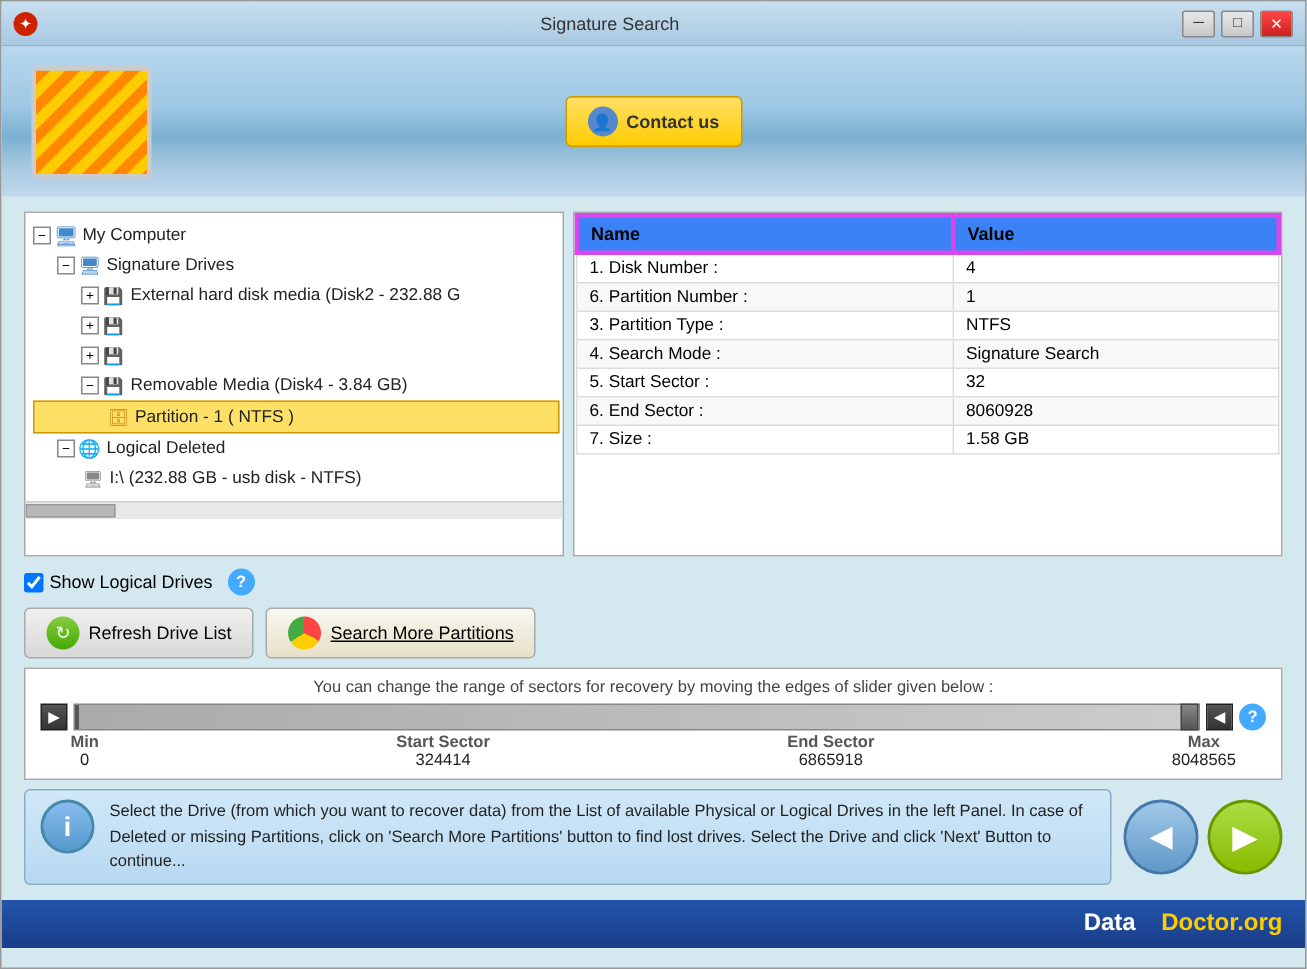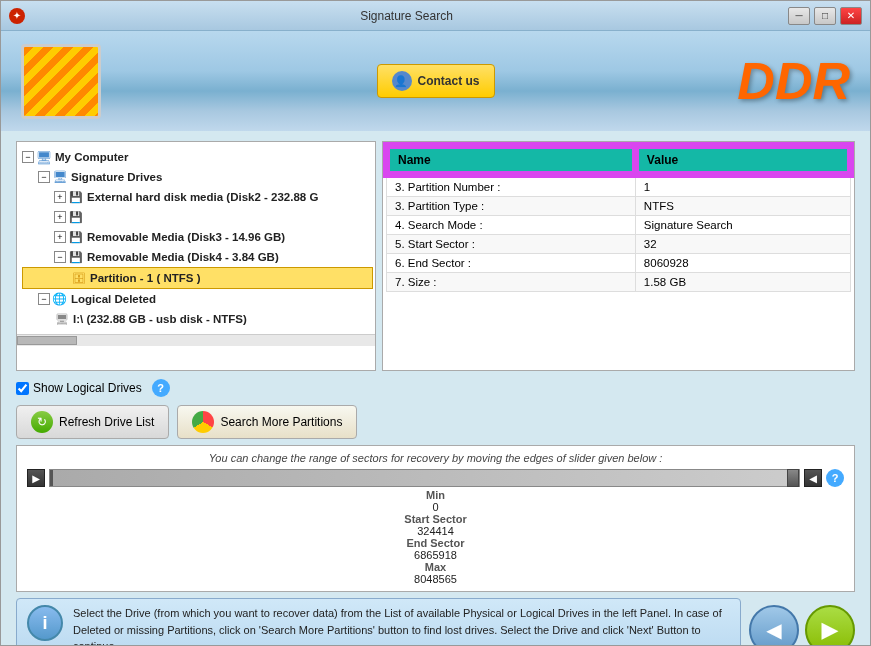--- a/index.html
+++ b/index.html
@@ -157,21 +157,21 @@
       width: 16px; height: 16px;
       margin-right: 3px;
       flex-shrink: 0;
       display: inline-flex; align-items: center; justify-content: center;
     }
     .icon-computer { color: #4488cc; font-size: 13px; }
     .icon-folder { color: #4488cc; font-size: 12px; }
     .icon-drive { color: #888; font-size: 11px; }
     .icon-partition { color: #cc8800; font-size: 11px; }
     .icon-logical { color: #44aa44; font-size: 12px; }
-    .tree-label { font-size: 11.5px; color: #222; font-weight: bold; }
+    .tree-label { font-size: 11.5px; color: #222; }
 
     
     .tree-hscroll {
       height: 12px;
       background: #e8e8e8;
       border-top: 1px solid #ccc;
       display: flex;
     }
     .tree-hscroll-thumb {
       width: 60px;
@@ -185,22 +185,22 @@
       flex: 1;
       background: white;
       border: 1px solid #aaa;
       overflow: auto;
     }
     .props-table {
       width: 100%;
       border-collapse: collapse;
     }
     .props-table thead th {
-      background: #14b8a6;
-      border: 7px solid #d946ef;
+      background: #3b82f6;
+      border: 3px solid #d946ef;
       padding: 4px 8px;
       text-align: left;
       font-weight: bold;
       font-size: 12px;
     }
     .props-table tbody td {
       border: 1px solid #ddd;
       padding: 3px 8px;
       font-size: 11.5px;
     }
@@ -243,20 +243,21 @@
       border-radius: 4px;
       cursor: pointer;
       font-size: 12px;
       font-weight: 500;
     }
     .btn-refresh {
       background: linear-gradient(to bottom, #f0f0f0, #d8d8d8);
     }
     .btn-search-more {
       background: linear-gradient(to bottom, #f8f8f0, #e8e0c8);
+      text-decoration: underline;
     }
     .refresh-icon {
       width: 22px; height: 22px;
       border-radius: 50%;
       background: linear-gradient(to bottom, #88cc44, #44aa00);
       display: flex; align-items: center; justify-content: center;
       color: white;
       font-size: 12px;
     }
     .search-more-icon {
@@ -270,21 +271,20 @@
     .slider-section {
       background: white;
       border: 1px solid #aaa;
       padding: 6px 10px;
     }
     .slider-title {
       font-size: 11px;
       color: #444;
       margin-bottom: 5px;
       text-align: center;
-      font-style: italic;
     }
     .slider-row {
       display: flex;
       align-items: center;
       gap: 4px;
     }
     .slider-left-btn, .slider-right-btn {
       width: 18px; height: 18px;
       background: linear-gradient(to bottom, #555, #333);
       border: 1px solid #222;
@@ -318,21 +318,20 @@
       font-size: 11px;
       font-weight: bold;
       cursor: pointer;
     }
     .slider-labels {
       display: flex;
       padding: 0 20px;
       justify-content: space-between;
       font-size: 11px;
       margin-top: 2px;
-      flex-direction: column;
     }
     .slider-label-group { text-align: center; }
     .slider-label-title { color: #555; font-weight: bold; }
     .slider-label-value { color: #222; }
 
     
     .info-bar {
       background: linear-gradient(to bottom, #d0e8f8, #b8d8f0);
       border: 1px solid #88aacc;
       border-radius: 4px;
@@ -422,21 +421,20 @@
   </div>
 </div>
 
 <div class="header">
   <div class="header-logo"></div>
   <button class="contact-btn">
     <div class="contact-icon">👤</div>
     <span>Contact us</span>
   </button>
   <div class="header-brand">
-    <div class="ddr-text">DDR</div>
   </div>
 </div>
 
 <div class="main-content">
 
   <div class="panels-row">
 
     <div class="tree-panel">
       <div class="tree-content">
 
@@ -459,21 +457,20 @@
         </div>
 
         <div class="tree-item tree-indent-3">
           <span class="expand-icon">+</span>
           <span class="tree-icon icon-drive">💾</span>
         </div>
 
         <div class="tree-item tree-indent-3">
           <span class="expand-icon">+</span>
           <span class="tree-icon icon-drive">💾</span>
-          <span class="tree-label">Removable Media (Disk3 - 14.96 GB)</span>
         </div>
 
         <div class="tree-item tree-indent-3">
           <span class="expand-icon">−</span>
           <span class="tree-icon icon-drive">💾</span>
           <span class="tree-label">Removable Media (Disk4 - 3.84 GB)</span>
         </div>
 
         <div class="tree-item tree-indent-4 selected">
           <span class="tree-icon icon-partition">🗄</span>
@@ -501,21 +498,25 @@
     <div class="props-panel">
       <table class="props-table">
         <thead>
           <tr>
             <th>Name</th>
             <th>Value</th>
           </tr>
         </thead>
         <tbody id="props-tbody">
             <tr>
-              <td>3. Partition Number :</td>
+              <td>1. Disk Number :</td>
+              <td>4</td>
+            </tr>
+            <tr>
+              <td>6. Partition Number :</td>
               <td>1</td>
             </tr>
             <tr>
               <td>3. Partition Type :</td>
               <td>NTFS</td>
             </tr>
             <tr>
               <td>4. Search Mode :</td>
               <td>Signature Search</td>
             </tr>

